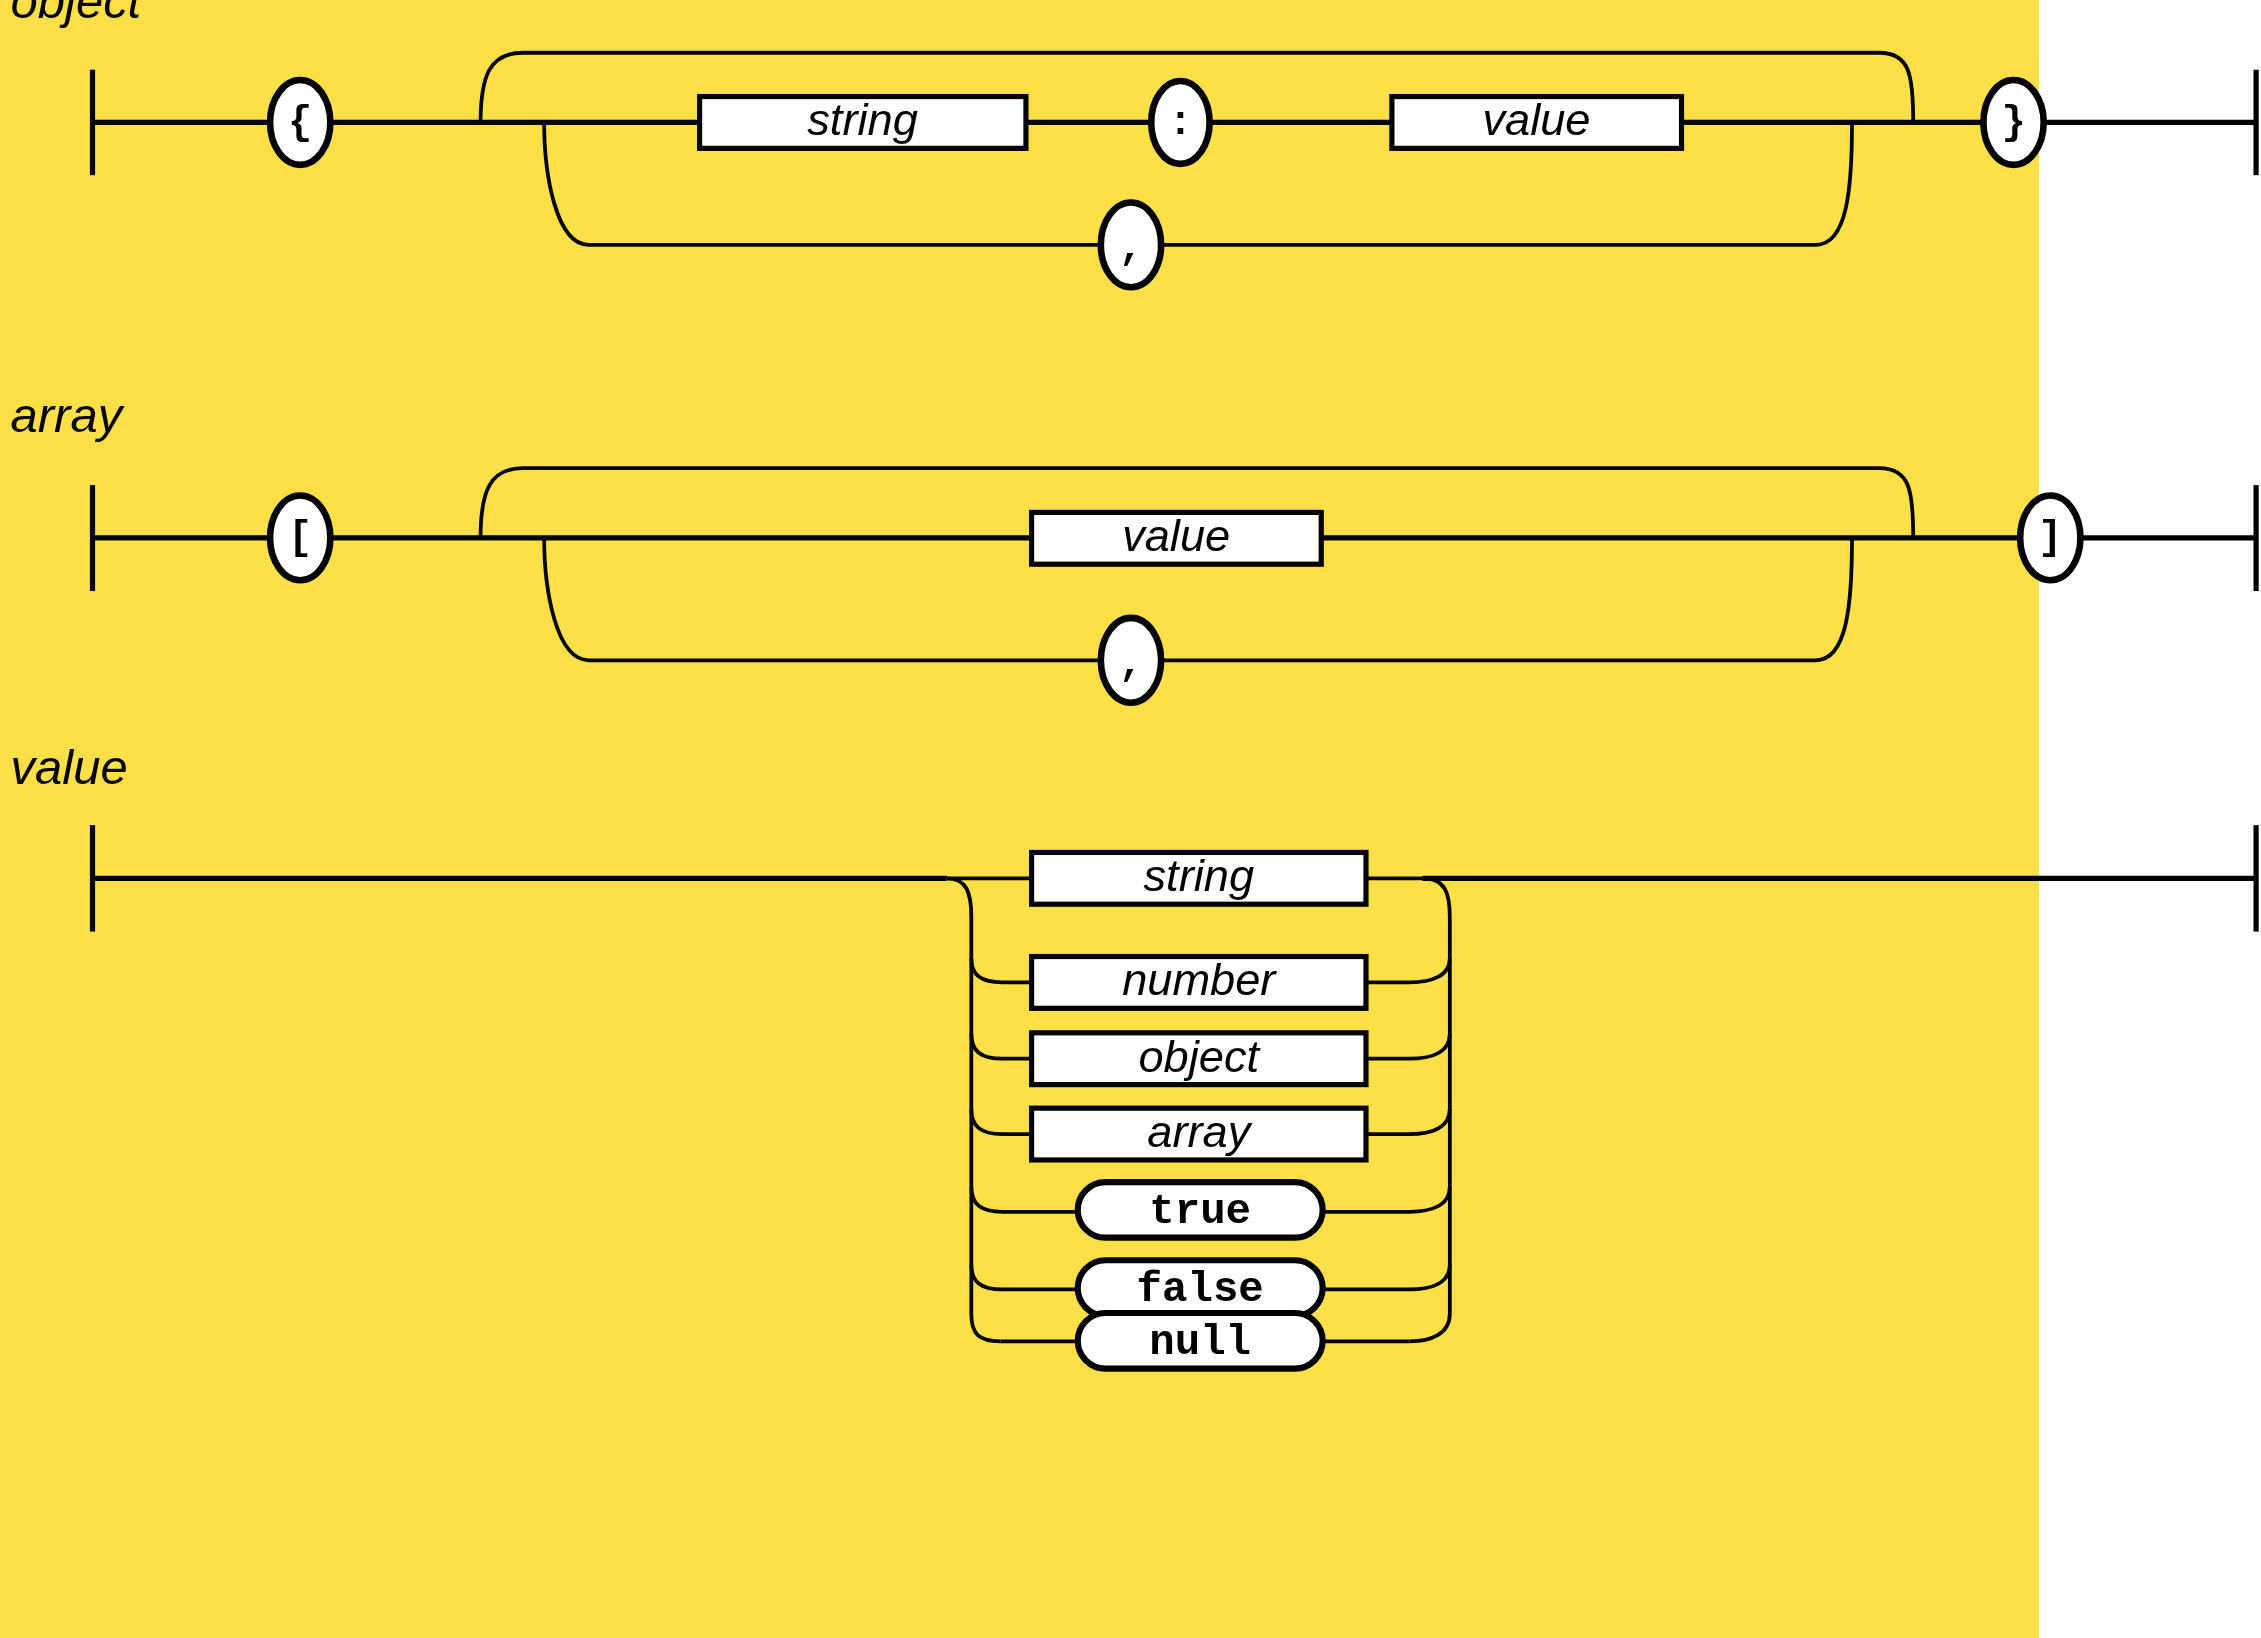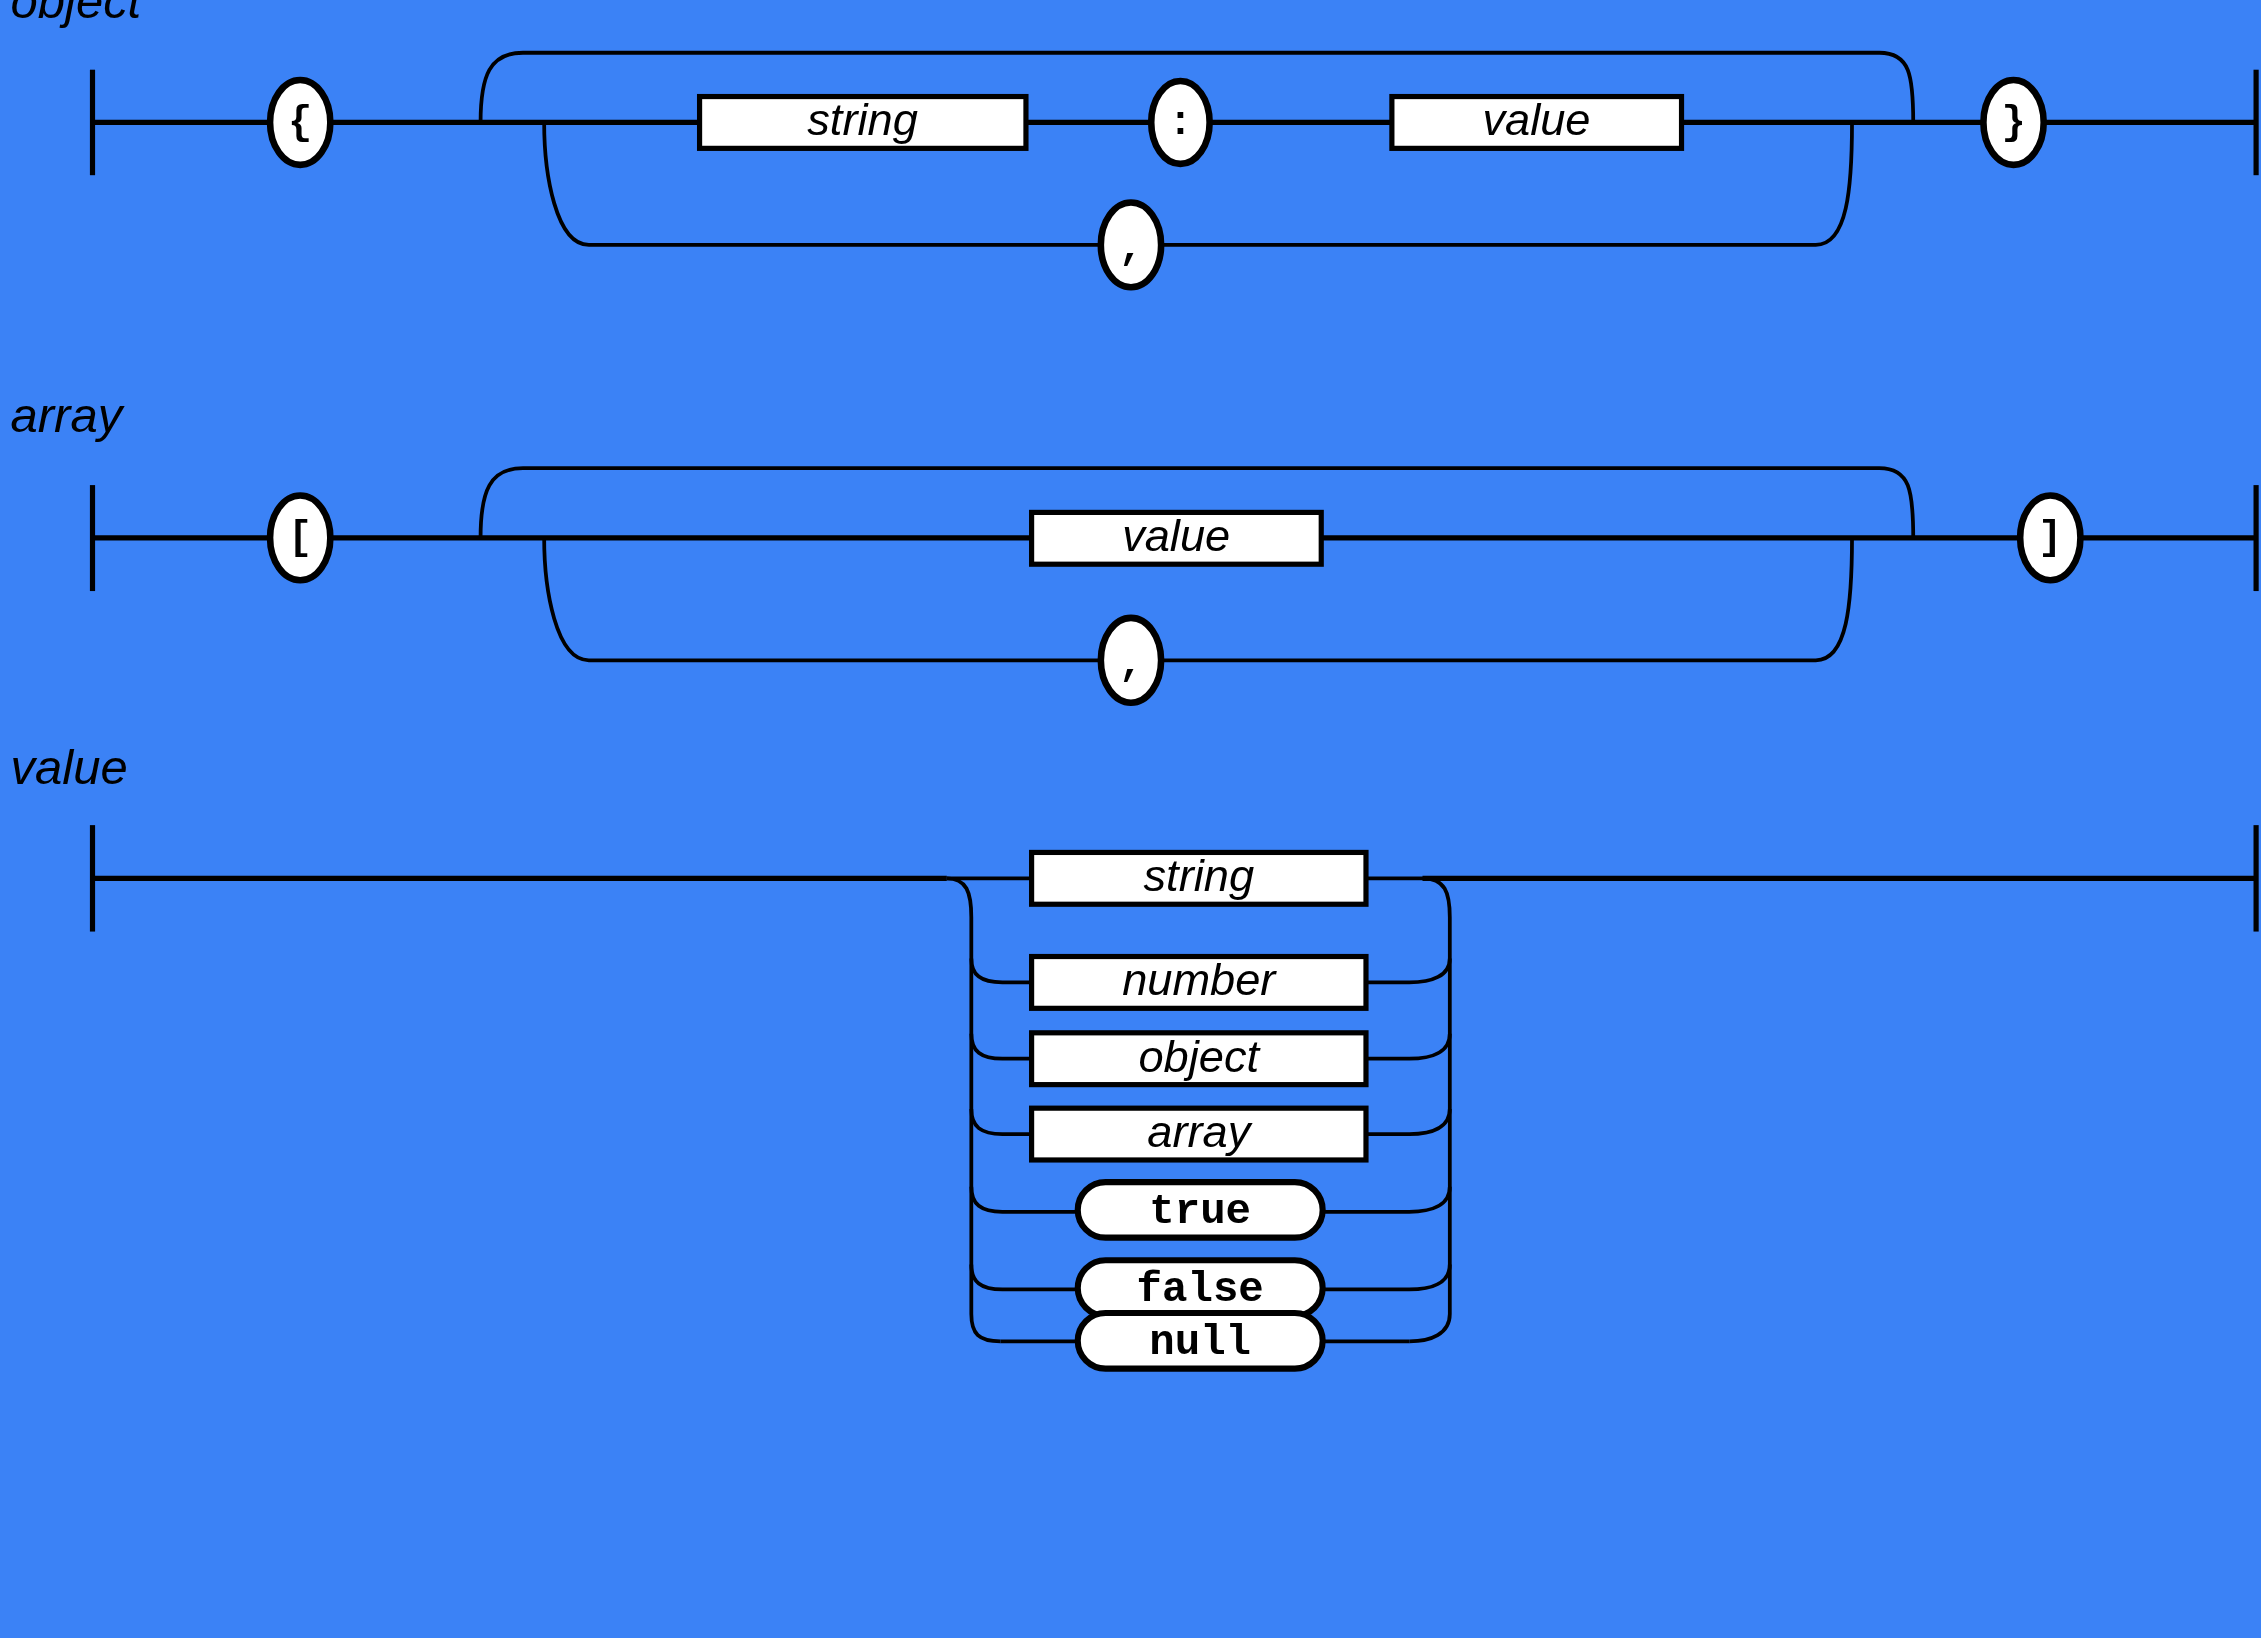--- a/index.html
+++ b/index.html
@@ -8,23 +8,23 @@
     background: #ffffff;
   }
   body {
     width: 2261px;
     height: 1638px;
     overflow: hidden;
     font-family: "Liberation Sans", sans-serif;
   }
   #canvas {
     position: relative;
-    width: 2261px;
+    width: 2039px;
     height: 1638px;
-    background: #3b82f6;
+    background: #fde047;
   }
   svg.diagram-layer {
     position: absolute;
     top: 0;
     left: 0;
     width: 2261px;
     height: 1638px;
   }
   .rail {
     fill: none;

